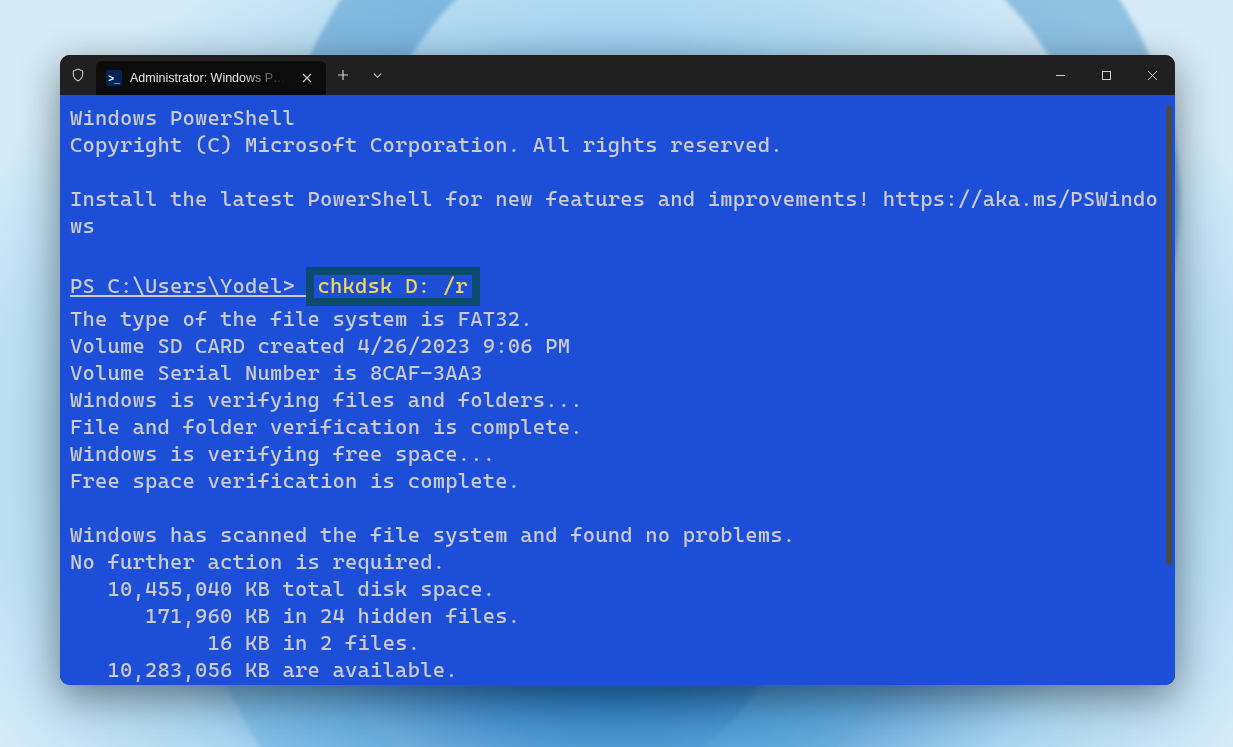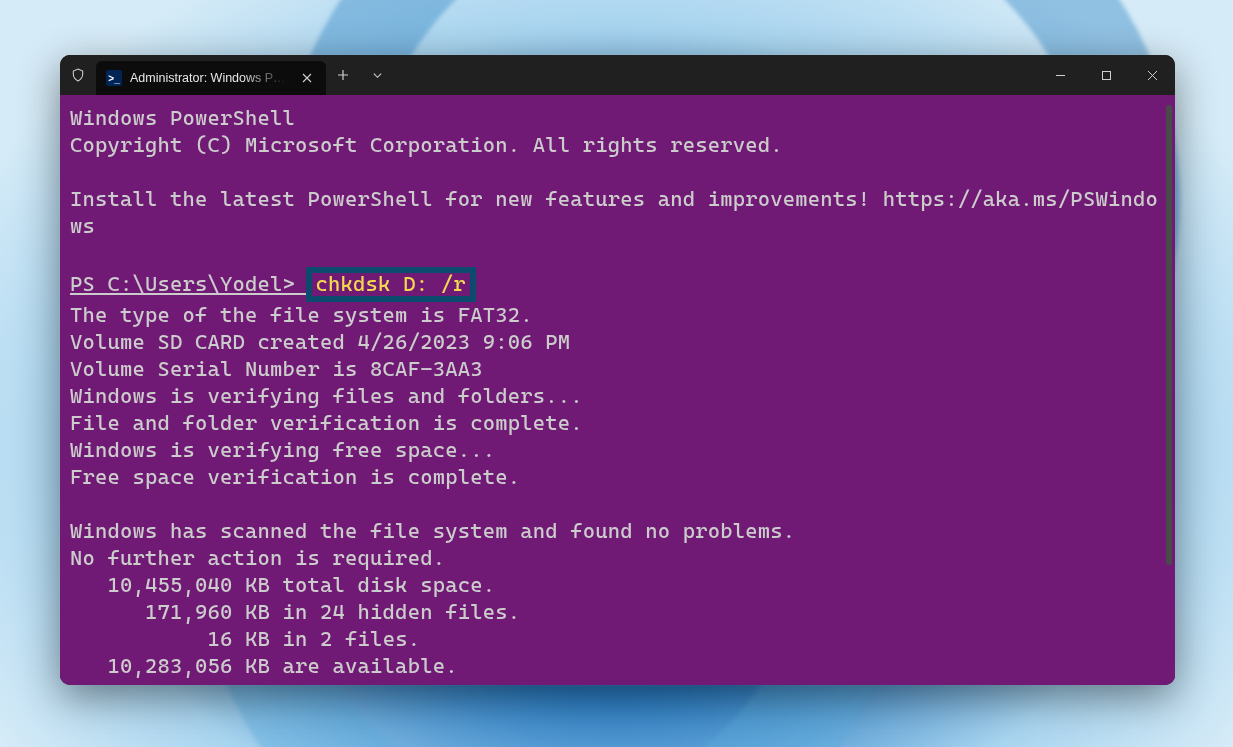--- a/index.html
+++ b/index.html
@@ -90,21 +90,21 @@
     width: 46px;
     display: flex; align-items: center; justify-content: center;
     color: #cfcfcf;
     cursor: pointer;
   }
   .win-btn svg { width: 11px; height: 11px; }
 
   .terminal-area {
     flex: 1;
     position: relative;
-    background: #701a75;
+    background: #1d4ed8;
     padding: 10px 14px 10px 10px;
   }
   .terminal {
     font-family: "Cascadia Mono", "Consolas", monospace;
     font-size: 21px;
     line-height: 27px;
     color: #cccccc;
     white-space: pre-wrap;
     word-break: break-all;
     letter-spacing: 0.2px;
@@ -112,21 +112,21 @@
   .scrollbar {
     position: absolute;
     right: 3px; top: 10px;
     width: 6px; height: 460px;
     background: #4a4a4a;
     border-radius: 3px;
   }
   .prompt { color: #cccccc; text-decoration: underline; }
   .cmd-box {
     display: inline-block;
-    border: 6px solid #0c4a6e;
+    border: 8px solid #0c4a6e;
     color: #f2d94e;
     padding: 0 4px;
     margin-left: -2px;
     line-height: 23px;
   }
 </style>
 </head>
 <body>
 
 <div class="desktop">

